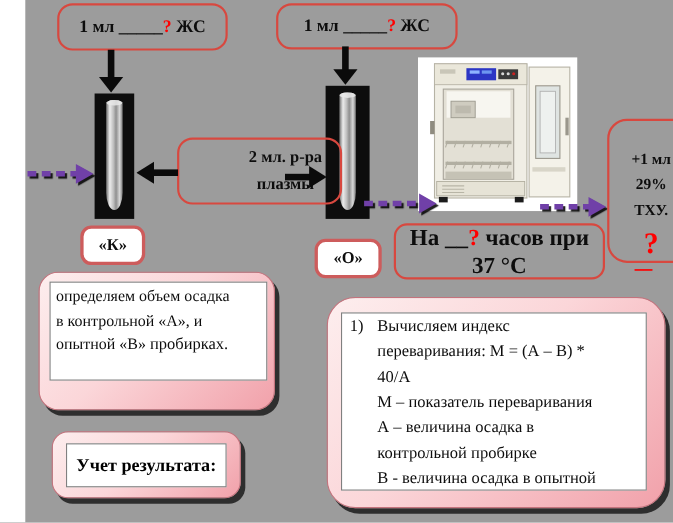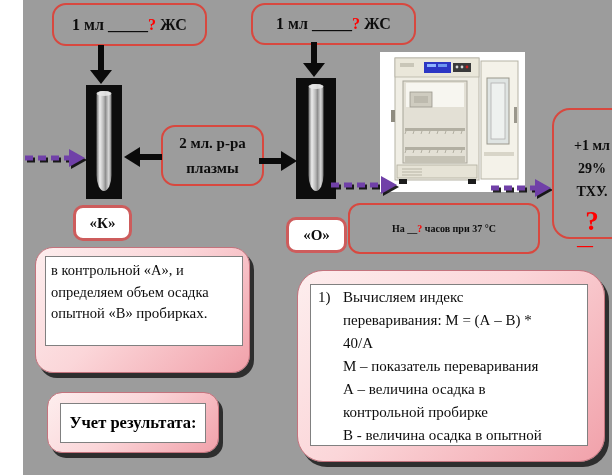--- a/index.html
+++ b/index.html
@@ -70,21 +70,21 @@
     <polygon points="1,21 23,21 12,35" fill="#0a0a0a"></polygon>
   </svg>
 
   <div class="tube" style="left:63px;top:85px;width:36px;height:114px;">
     <div class="glass"></div>
   </div>
   <div class="tube" style="left:273px;top:78px;width:40px;height:121px;">
     <div class="glass"></div>
   </div>
 
-  <div class="rbox" style="left:138px;top:125px;width:99px;height:57px;font-size:15px;flex-direction:column;line-height:25px;">
+  <div class="rbox" style="left:138px;top:125px;width:99px;height:57px;font-size:15px;flex-direction:column;line-height:25px;padding-left:47px;">
     <span>2 мл. р-ра</span>
     <span>плазмы</span>
   </div>
 
   <svg class="abs" style="left:101px;top:146px;" width="38" height="22">
     <rect x="14" y="8" width="24" height="6" fill="#0a0a0a"></rect>
     <polygon points="16,1 16,21 0,11" fill="#0a0a0a"></polygon>
   </svg>
   <svg class="abs" style="left:236px;top:150px;" width="38" height="22">
     <rect x="0" y="8" width="24" height="6" fill="#0a0a0a"></rect>
@@ -143,37 +143,37 @@
   </svg>
 
   <div class="rbox" style="left:529px;top:108px;width:80px;height:131px;font-size:14px;flex-direction:column;justify-content:flex-start;padding-top:24px;box-sizing:border-box;border-radius:18px;line-height:23px;">
     <span>+1 мл</span>
     <span>29%</span>
     <span>ТХУ.</span>
     <span class="redq" style="font-size:27px;line-height:28px;margin-top:4px;">?</span>
     <span class="redq" style="font-size:16px;line-height:10px;margin-right:14px;text-decoration:underline;">__</span>
   </div>
 
-  <div class="rbox" style="left:325px;top:203px;width:188px;height:47px;font-size:10px;border-radius:12px;">
+  <div class="rbox" style="left:335px;top:203px;width:188px;height:47px;font-size:21px;border-radius:12px;">
     <span>
       <span>На __</span><span class="redq">?</span><span> часов при 37 °С</span>
     </span>
   </div>
 
   <div class="wlabel" style="left:50px;top:205px;width:53px;height:30px;">
     <span>«К»</span>
   </div>
   <div class="wlabel" style="left:263px;top:217px;width:55px;height:30px;">
     <span>«О»</span>
   </div>
 
   <div class="pink" style="left:12px;top:247px;width:213px;height:124px;">
     <div class="inner" style="left:9px;top:8px;width:198px;height:90px;padding:3px 0 0 5px;box-sizing:border-box;font-size:14.5px;line-height:21.5px;">
+      <span class="note-text" style="display:block;">определяем объем осадка</span>
       <span class="note-text" style="display:block;">в контрольной «А», и</span>
-      <span class="note-text" style="display:block;">определяем объем осадка</span>
       <span class="note-text" style="display:block;"><span>опытной «В» </span><span style="font-size:15px;">пробирках.</span></span>
     </div>
   </div>
 
   <div class="pink" style="left:24px;top:392px;width:170px;height:59px;border-radius:15px;">
     <div class="inner" style="left:12px;top:10px;width:144px;height:38px;display:flex;align-items:center;justify-content:center;font-weight:bold;font-size:16.5px;">
       <span>Учет результата:</span>
     </div>
   </div>
 

